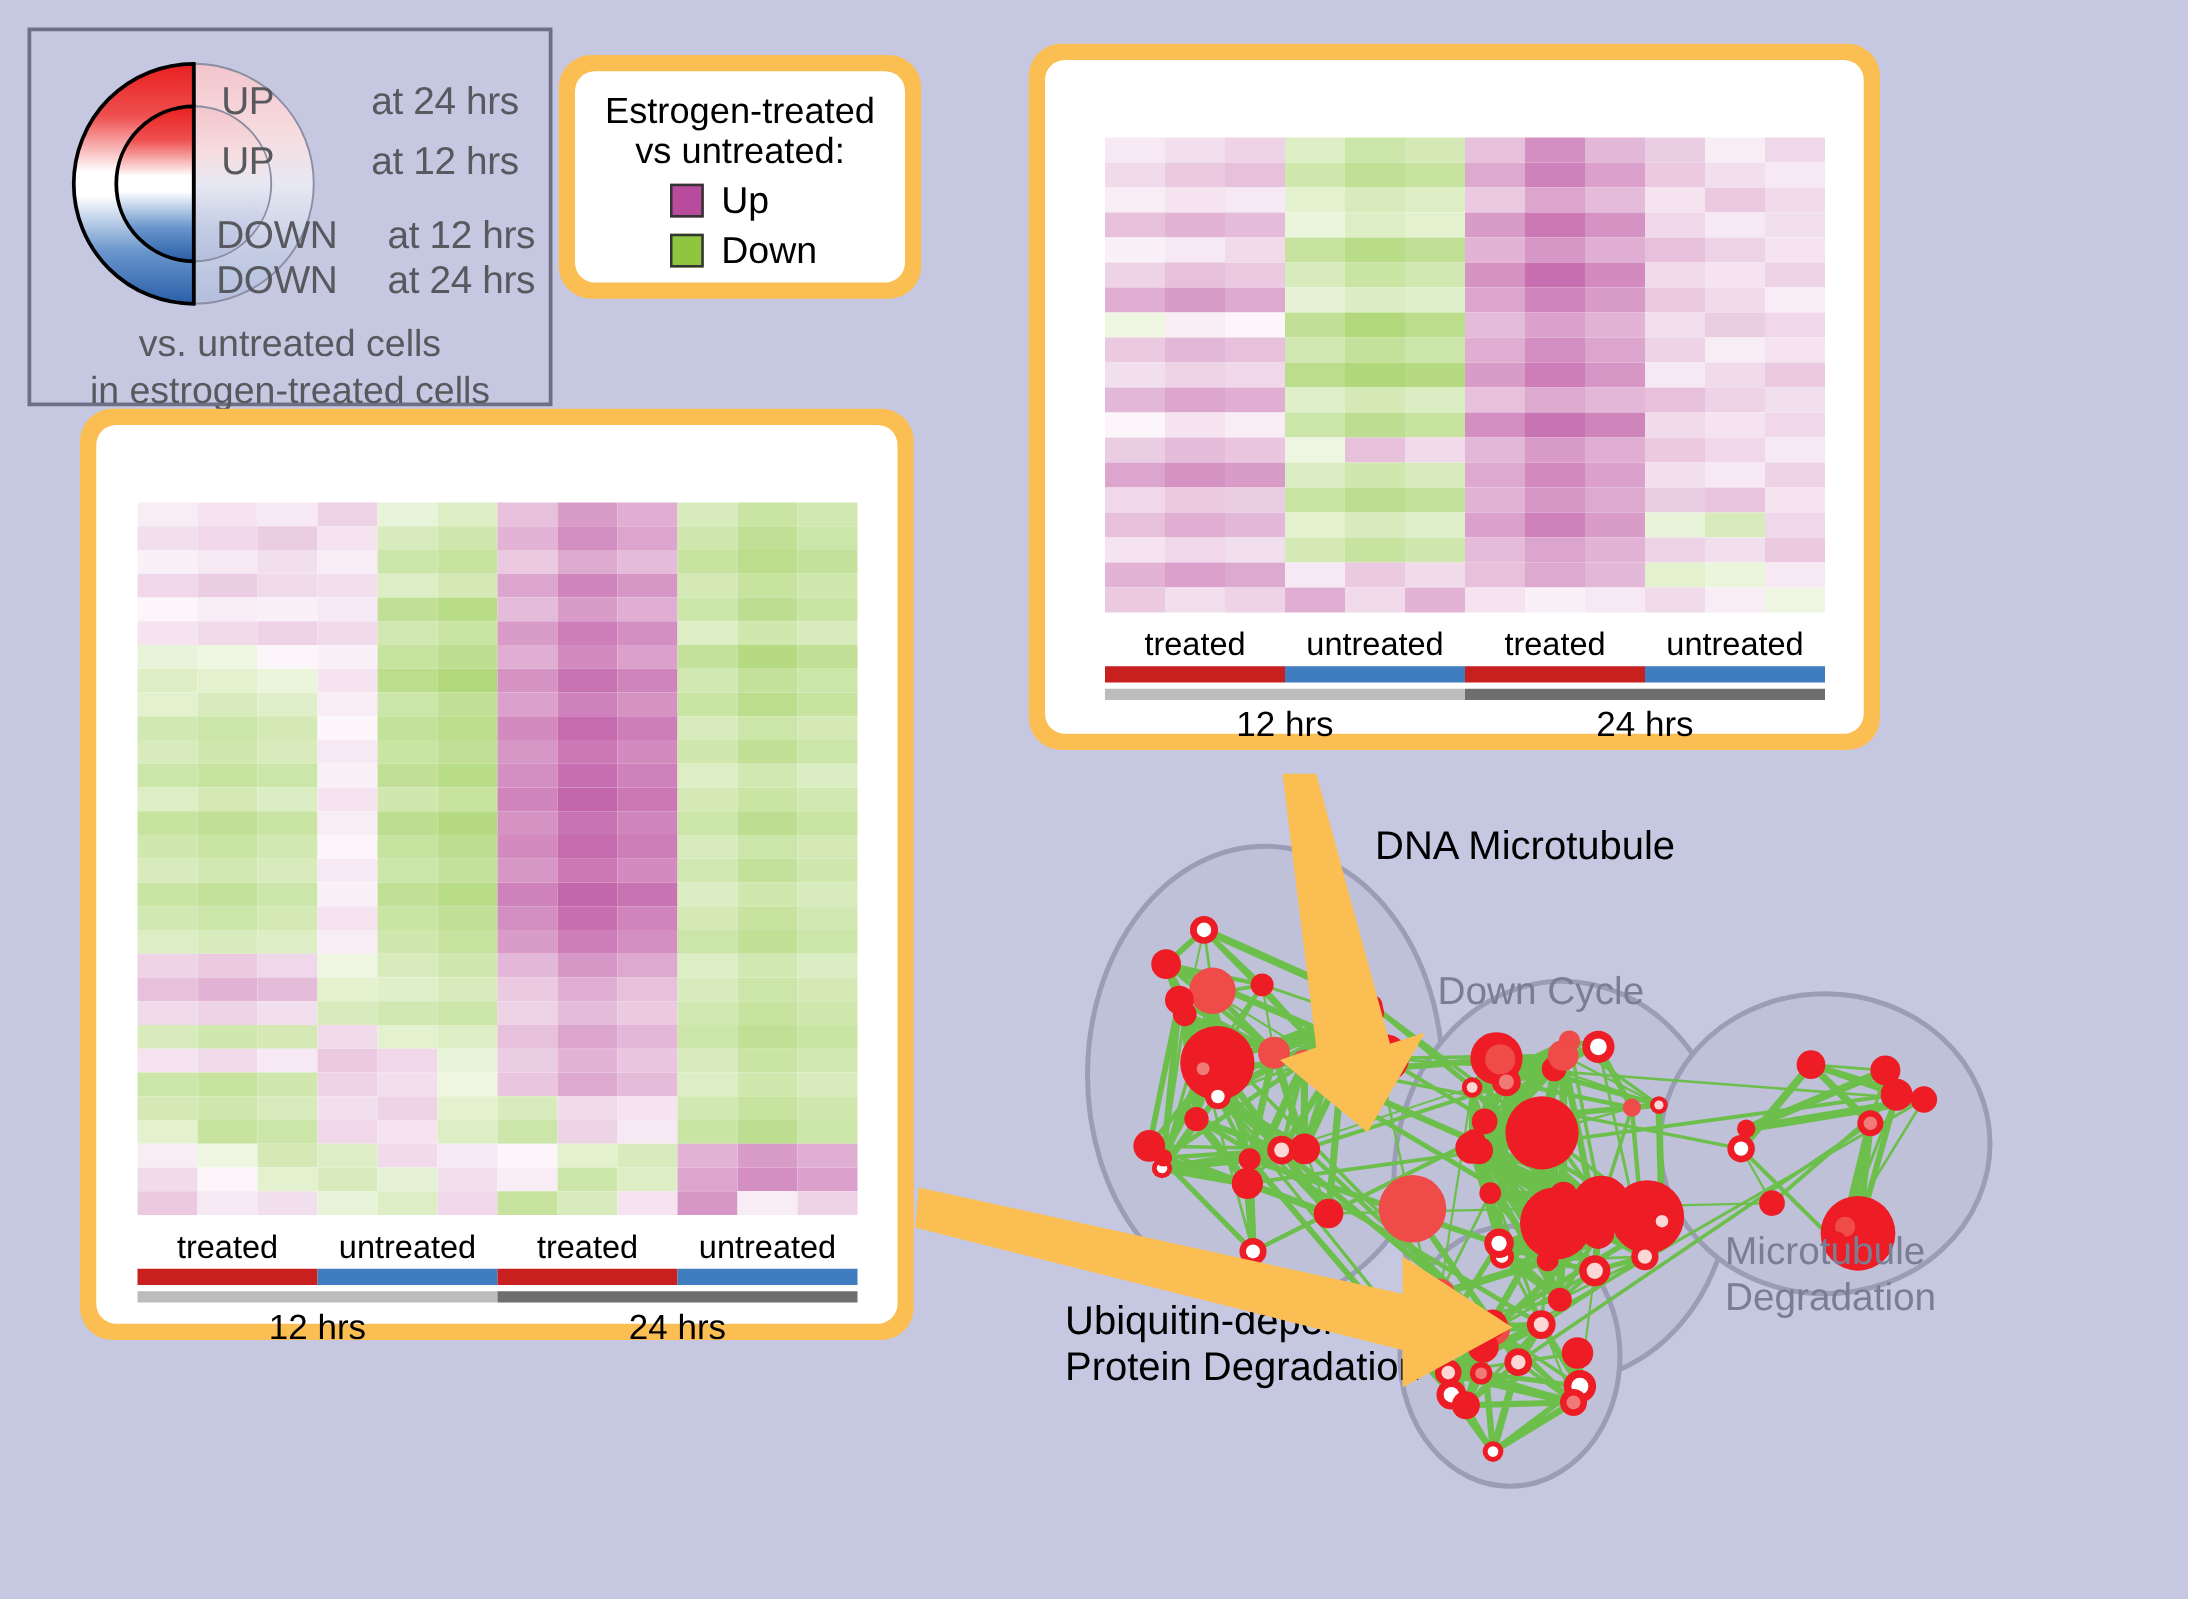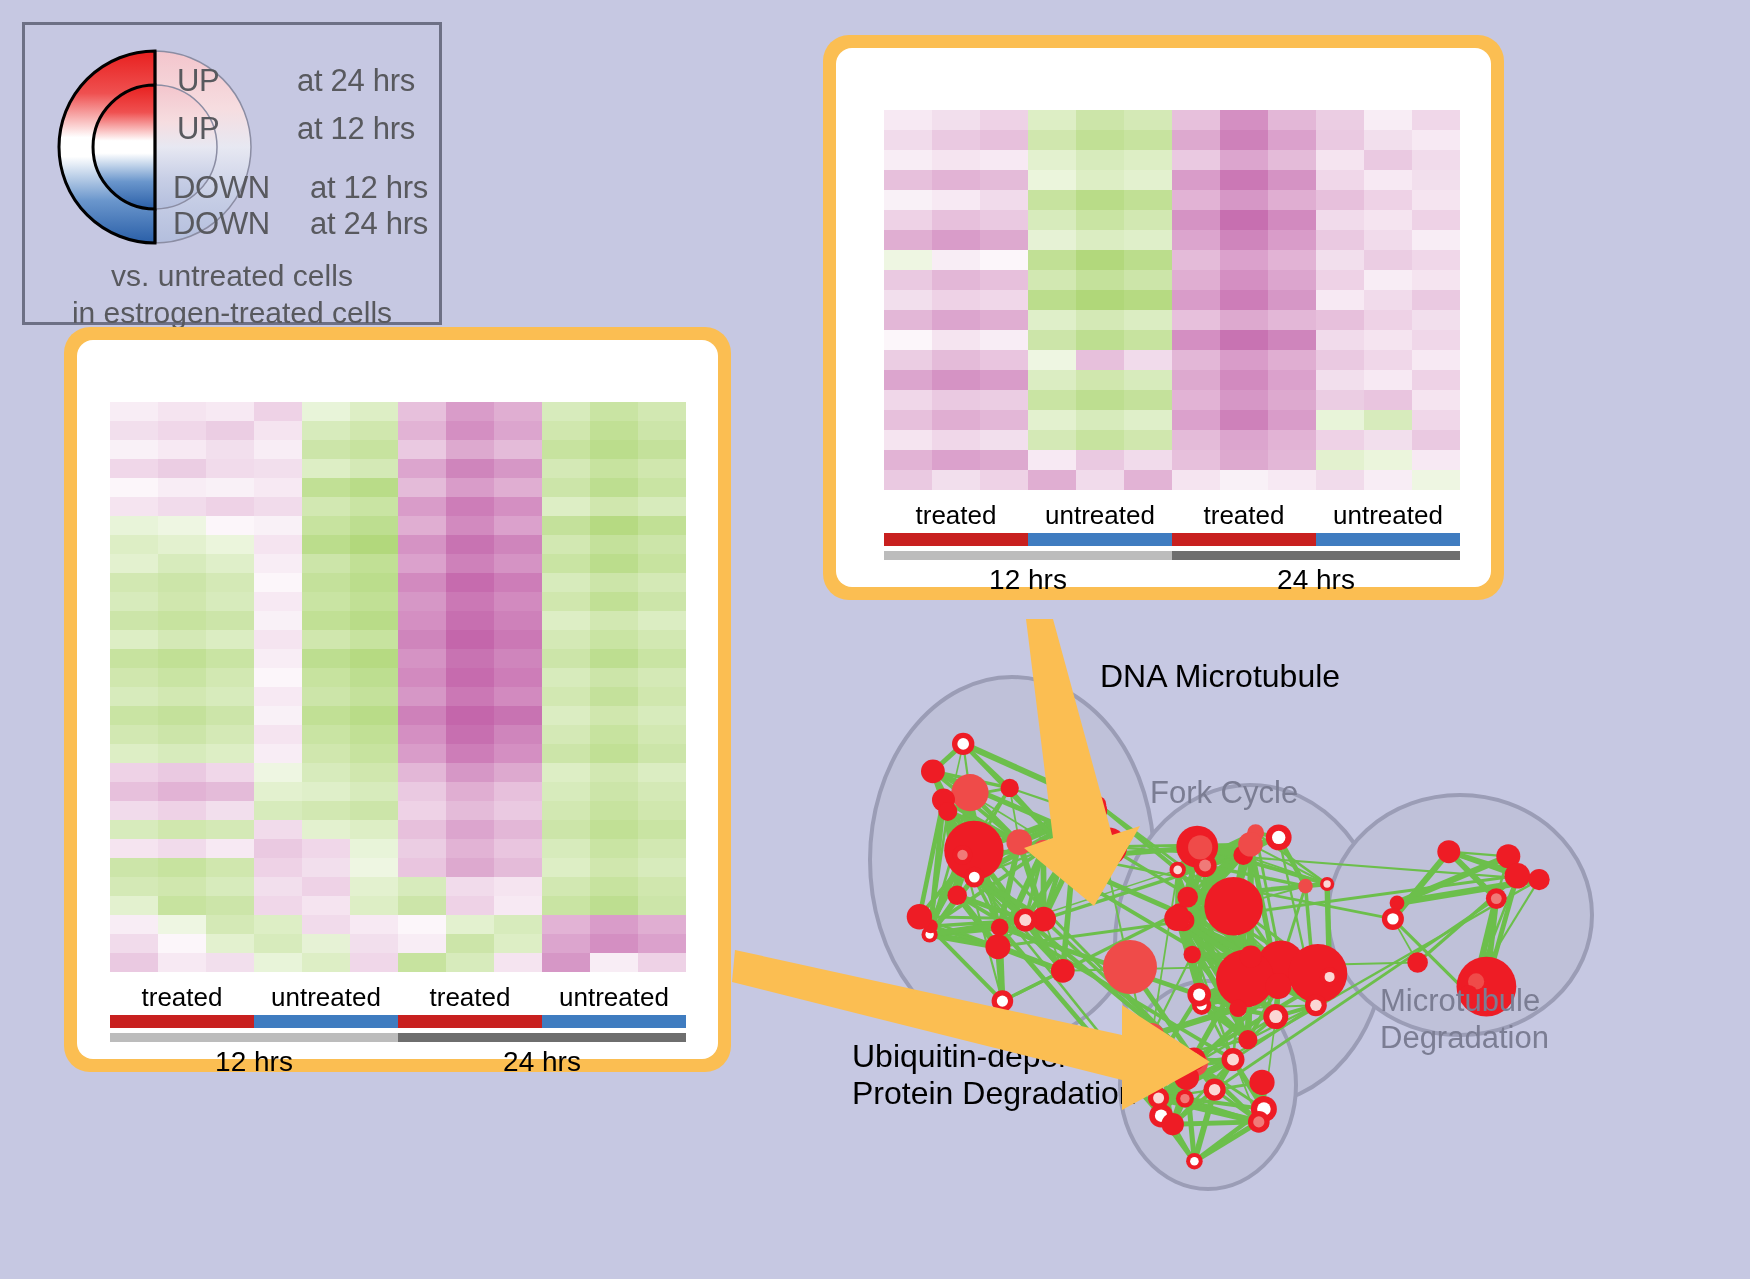--- a/index.html
+++ b/index.html
@@ -150,20 +150,36 @@
     <div class="keyrow" id="key-down12">DOWN</div>
     <div class="keyrow" id="key-at12b">at 12 hrs</div>
     <div class="keyrow" id="key-down24">DOWN</div>
     <div class="keyrow" id="key-at24b">at 24 hrs</div>
     <div id="key-cap">
       <div>vs. untreated cells</div>
       <div>in estrogen-treated cells</div>
     </div>
   </div>
 
+  <div class="opanel" id="legend">
+    <div class="inner">
+      <div class="ltitle">
+        <div>Estrogen-treated</div>
+        <div>vs untreated:</div>
+      </div>
+      <div class="lrow">
+        <span class="sw" style="background:#b94b9c"></span>
+        <span class="lbl">Up</span>
+      </div>
+      <div class="lrow">
+        <span class="sw" style="background:#8ec63f"></span>
+        <span class="lbl">Down</span>
+      </div>
+    </div>
+  </div>
 
   <div class="opanel" id="rfpanel">
     <div class="inner">
       <div class="hm" id="rf-hm" style="grid-template-columns: repeat(12, 1fr); grid-template-rows: repeat(19, 1fr);">
           <i style="background:rgb(247,233,243)"></i>
           <i style="background:rgb(242,223,237)"></i>
           <i style="background:rgb(238,210,230)"></i>
           <i style="background:rgb(221,238,197)"></i>
           <i style="background:rgb(204,229,169)"></i>
           <i style="background:rgb(212,233,182)"></i>
@@ -1259,21 +1275,21 @@
           <circle cx="372.7" cy="509.2" r="11.2" fill="#ee1c25"></circle>
           <circle cx="386.6" cy="462.6" r="12.4" fill="#ee1c25"></circle>
           <circle cx="414.6" cy="474.7" r="11.1" fill="#ee1c25"></circle>
           <circle cx="414.6" cy="474.7" r="5.8" fill="#fbd7d5"></circle>
           <circle cx="330.0" cy="352.0" r="27.0" fill="#ef4b49"></circle>
           <circle cx="352.0" cy="420.0" r="12.0" fill="#ef4b49"></circle>
         </g>
     </svg>
 
     <div class="netlabel" id="lbl-dna">DNA Microtubule</div>
-    <div class="netlabel" id="lbl-cc">Fork Cycle</div>
+    <div class="netlabel" id="lbl-cc">Down Cycle</div>
     <div class="netlabel" id="lbl-mt">
       <div>Microtubule</div>
       <div>Degradation</div>
     </div>
     <div class="netlabel" id="lbl-ub">
       <div>Ubiquitin-dependent</div>
       <div>Protein Degradation</div>
     </div>
   </div>
 

